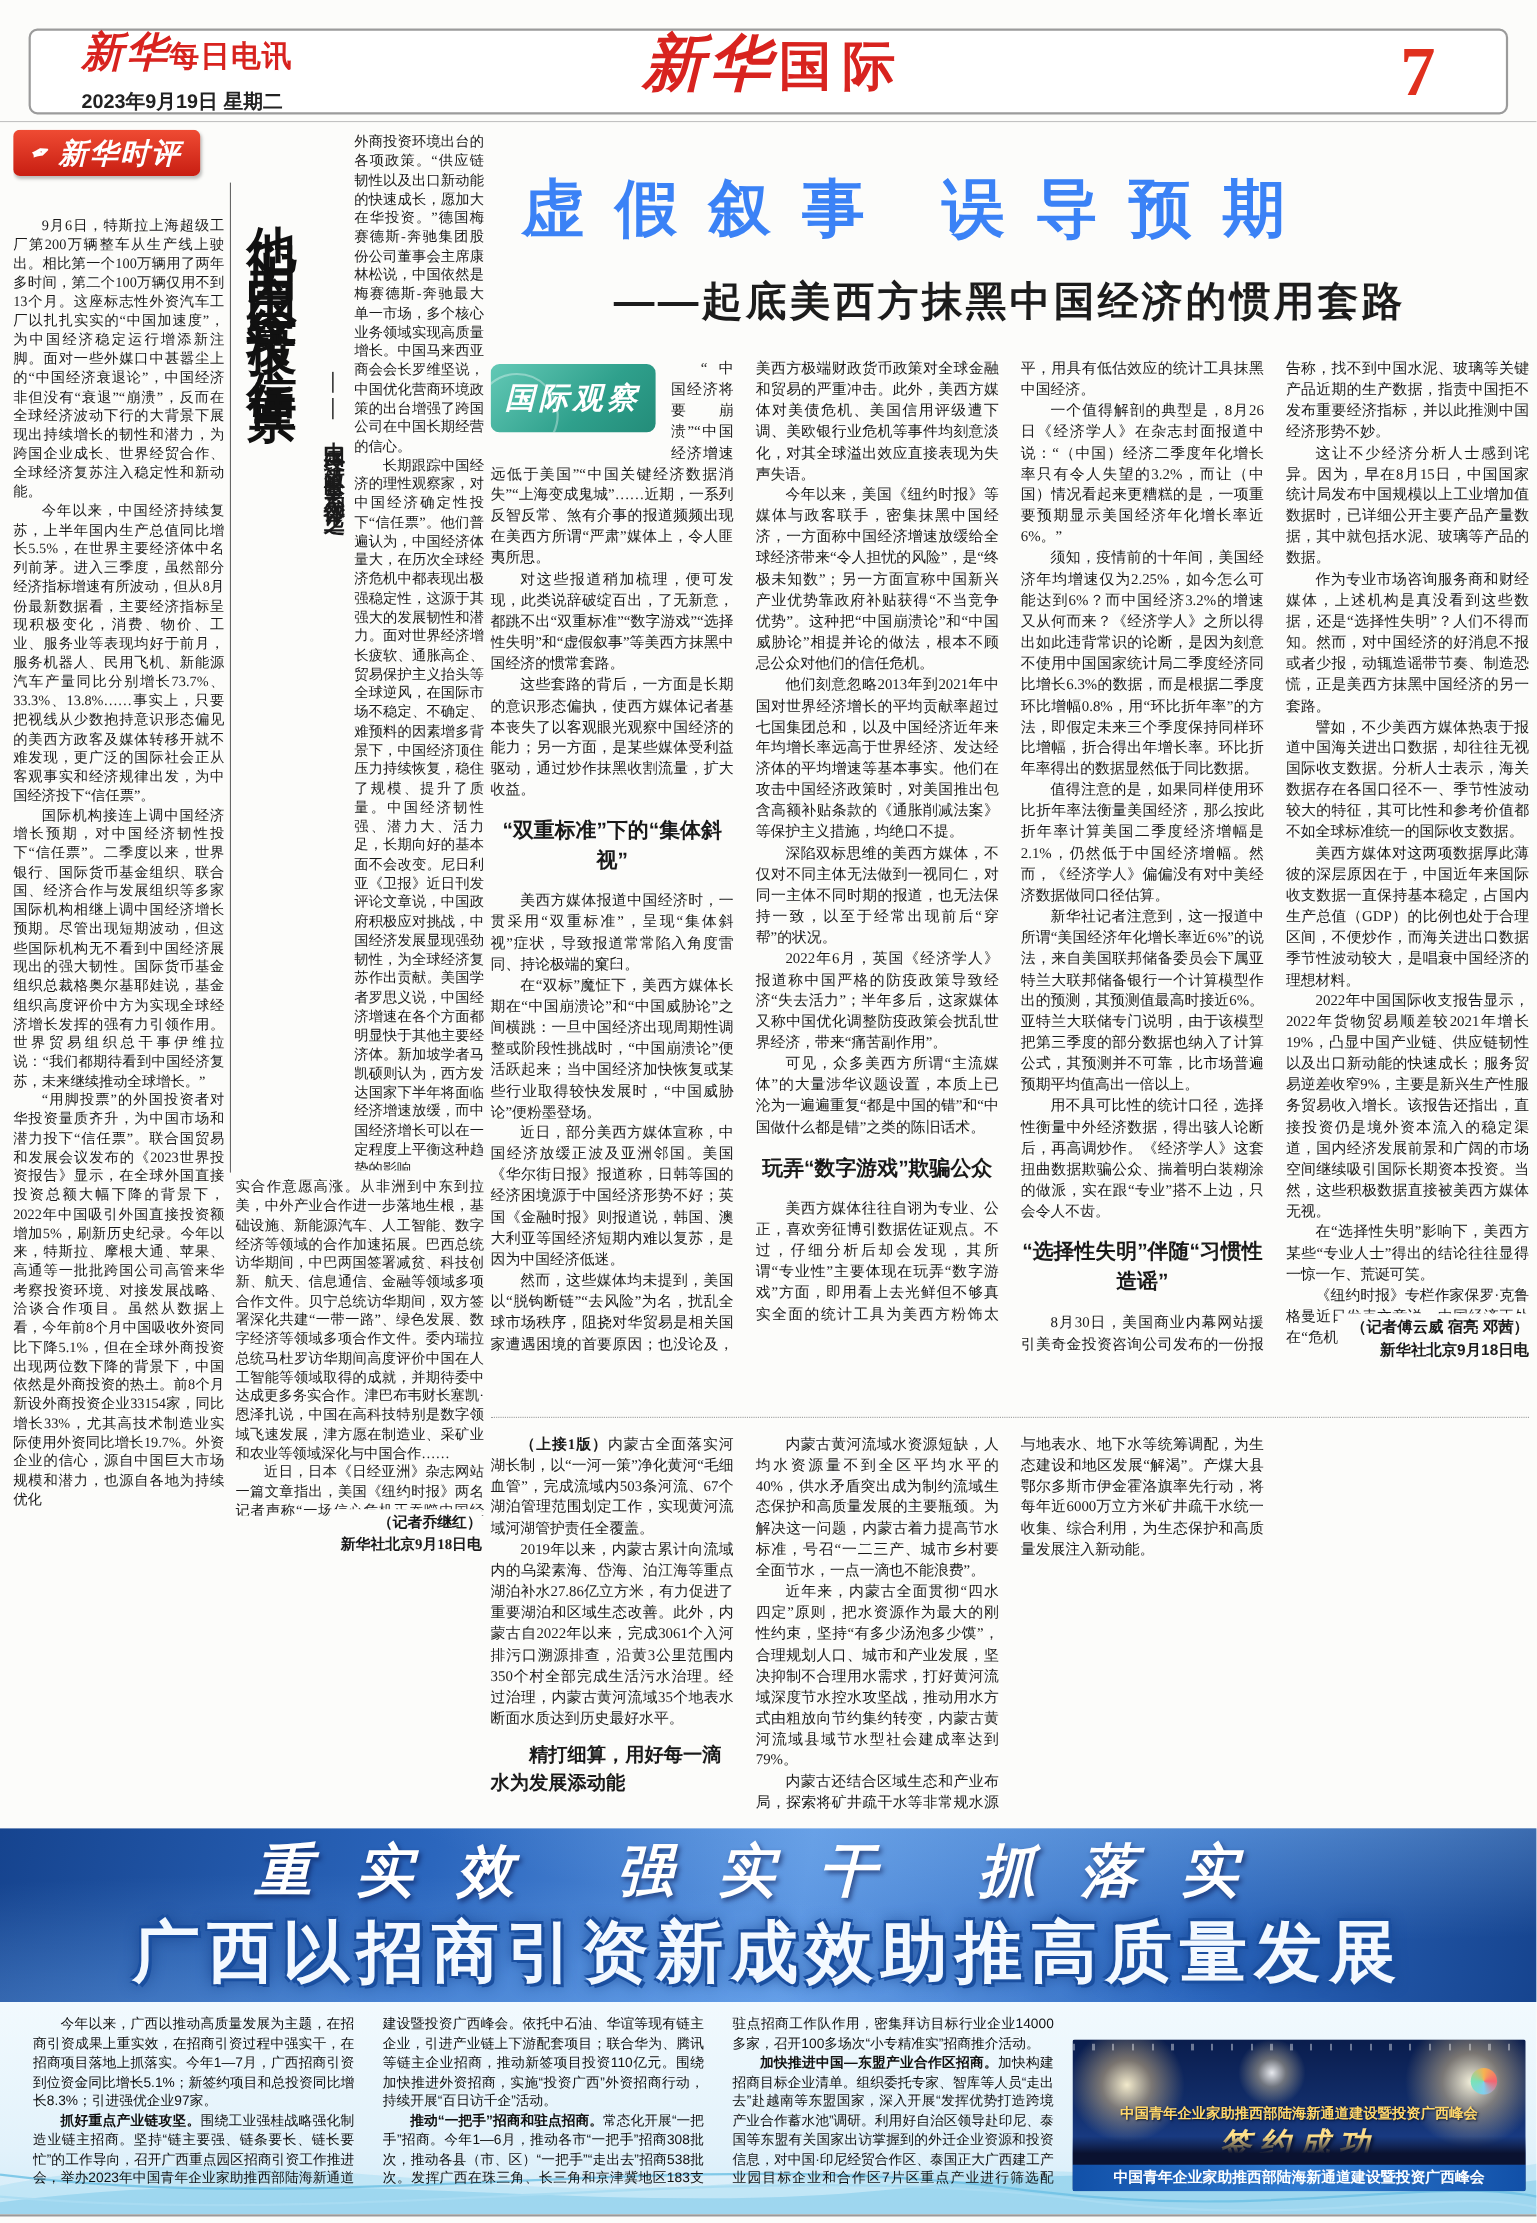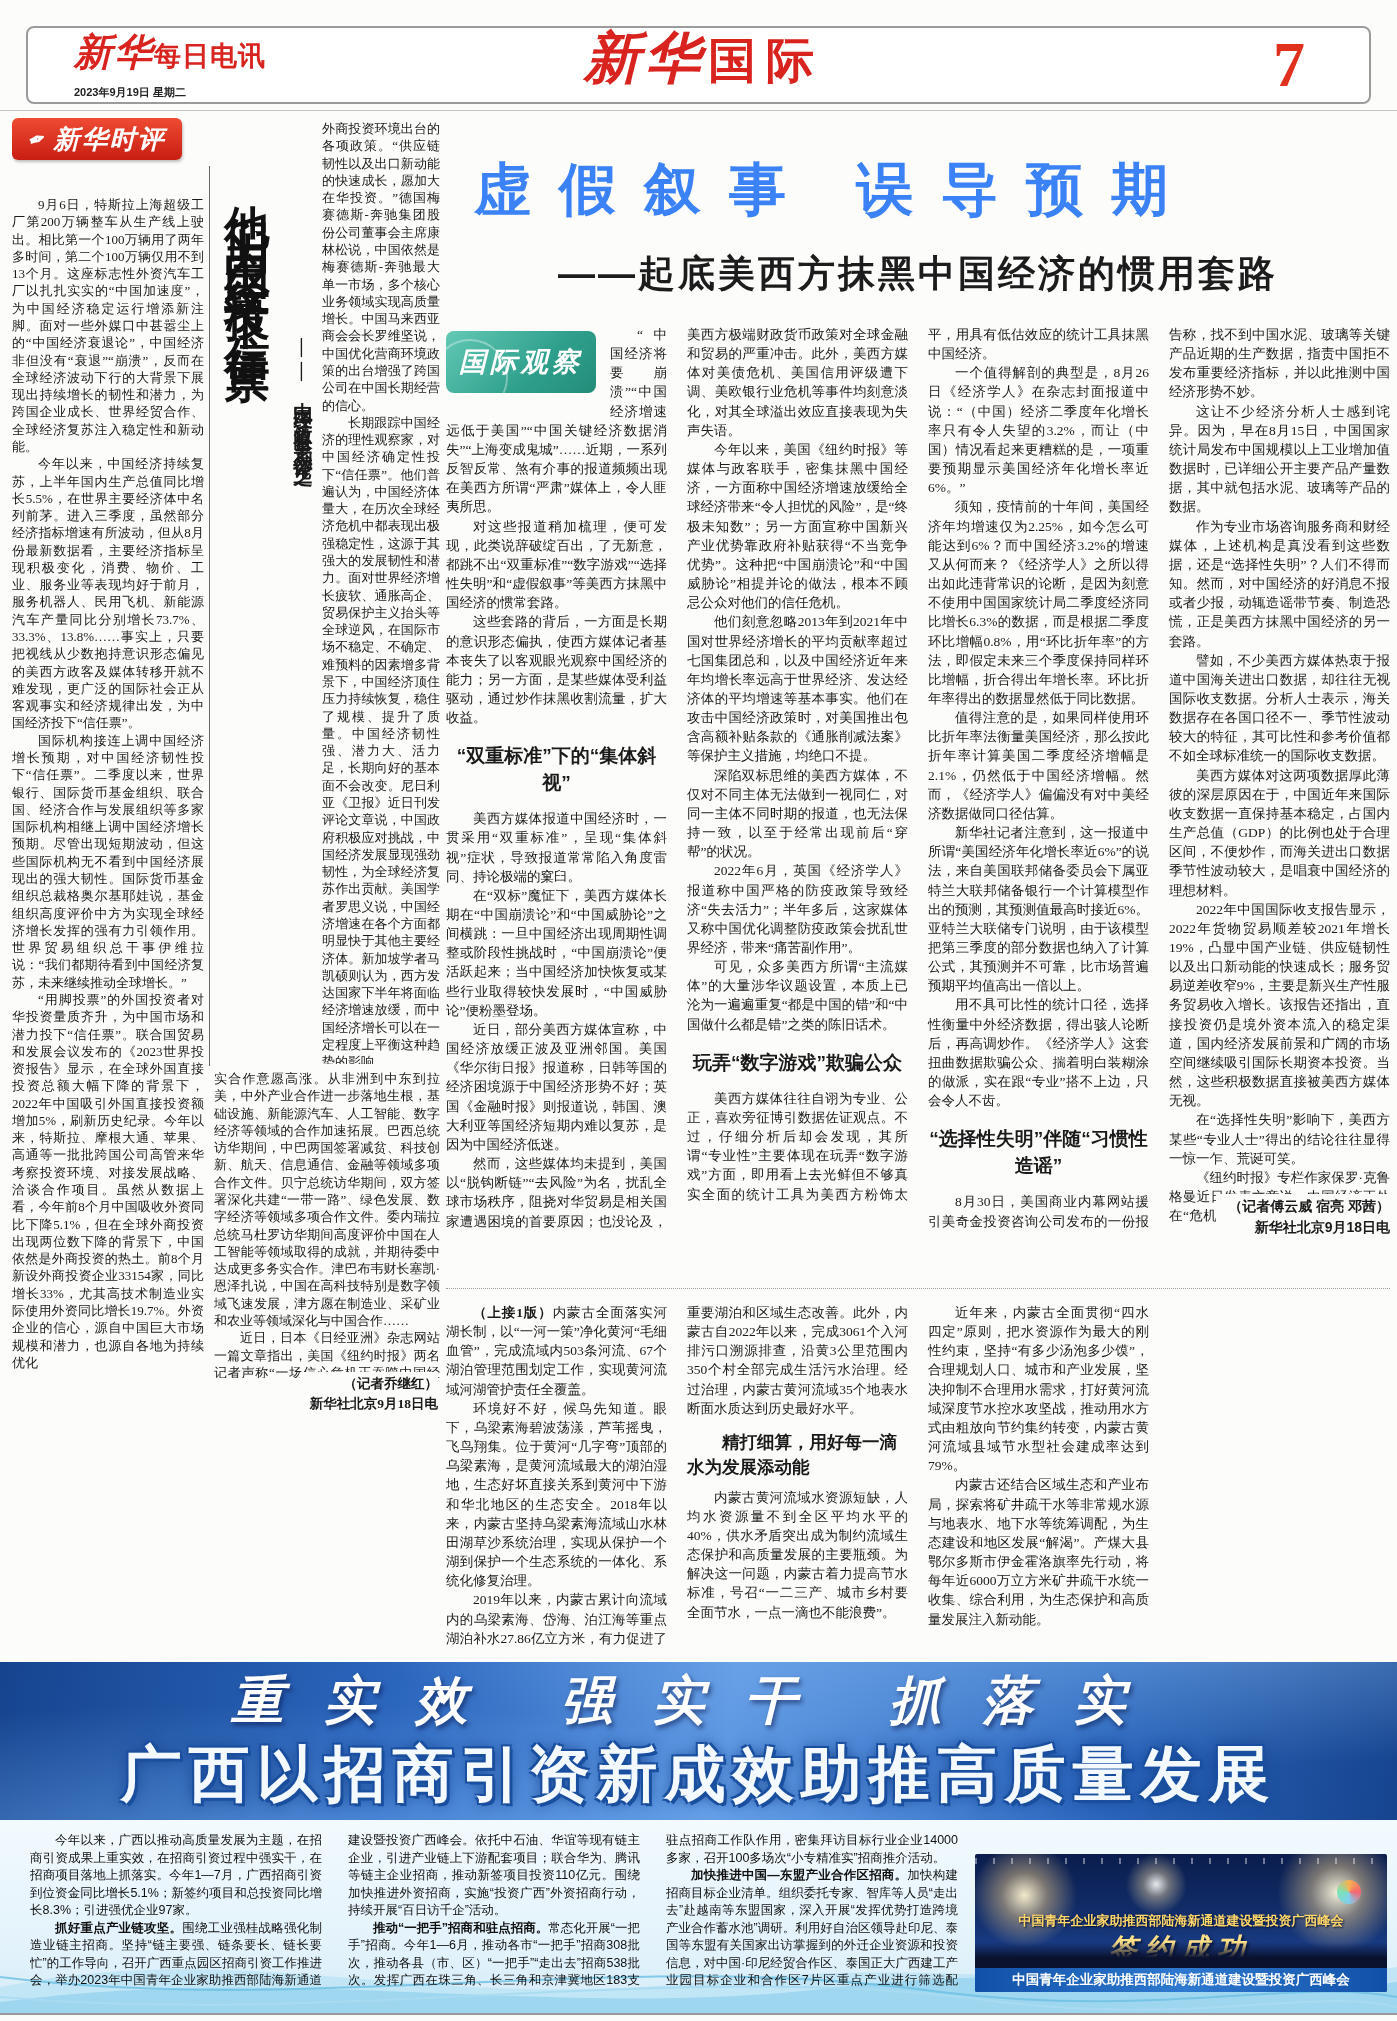--- a/index.html
+++ b/index.html
@@ -11,21 +11,21 @@
   
   .page-header{
     position:absolute;left:26px;top:26px;width:1341px;height:74px;
     border:2px solid #9b9b9b;border-radius:8px;
     display:flex;align-items:center;justify-content:space-between;
     background:#fff;
   }
   .masthead{margin-left:46px;line-height:1;}
   .masthead .script{font-size:38px;font-weight:bold;font-style:italic;color:#d8231f;letter-spacing:2px;}
   .masthead .rest{font-size:27px;font-weight:bold;color:#d8231f;letter-spacing:1px;}
-  .masthead .date{font-size:11px;color:#222;margin-top:16px;font-family:"Liberation Sans",sans-serif;font-weight:bold;}
+  .masthead .date{font-size:18px;color:#222;margin-top:16px;font-family:"Liberation Sans",sans-serif;font-weight:bold;}
   .section-title{position:absolute;left:0;right:0;text-align:center;line-height:74px;pointer-events:none;padding-left:11px;}
   .section-title .script{font-size:56px;font-weight:bold;font-style:italic;color:#d8231f;letter-spacing:4px;}
   .section-title .rest{font-size:48px;font-weight:bold;color:#d8231f;letter-spacing:10px;}
   .page-number{margin-right:64px;font-size:64px;font-weight:bold;color:#e0301e;}
   .header-rule{position:absolute;left:0;top:110px;width:1397px;border-top:1px solid #c2c2c2;}
   .bottom-rule{position:absolute;left:0;top:2013px;width:1397px;border-top:2px solid #9a9a9a;}
 
   
   .commentary{position:absolute;left:12px;top:118px;width:428px;height:1304px;}
   .badge-shiping{
@@ -233,21 +233,20 @@
     <span><p>“中国经济将要崩溃”“中国经济增速远低于美国”“中国关键经济数据消失”“上海变成鬼城”……近期，一系列反智反常、煞有介事的报道频频出现在美西方所谓“严肃”媒体上，令人匪夷所思。</p><p>对这些报道稍加梳理，便可发现，此类说辞破绽百出，了无新意，都跳不出“双重标准”“数字游戏”“选择性失明”和“虚假叙事”等美西方抹黑中国经济的惯常套路。</p><p>这些套路的背后，一方面是长期的意识形态偏执，使西方媒体记者基本丧失了以客观眼光观察中国经济的能力；另一方面，是某些媒体受利益驱动，通过炒作抹黑收割流量，扩大收益。</p><div class="blk-h">“双重标准”下的“集体斜视”</div><p>美西方媒体报道中国经济时，一贯采用“双重标准”，呈现“集体斜视”症状，导致报道常常陷入角度雷同、持论极端的窠臼。</p><p>在“双标”魔怔下，美西方媒体长期在“中国崩溃论”和“中国威胁论”之间横跳：一旦中国经济出现周期性调整或阶段性挑战时，“中国崩溃论”便活跃起来；当中国经济加快恢复或某些行业取得较快发展时，“中国威胁论”便粉墨登场。</p><p>近日，部分美西方媒体宣称，中国经济放缓正波及亚洲邻国。美国《华尔街日报》报道称，日韩等国的经济困境源于中国经济形势不好；英国《金融时报》则报道说，韩国、澳大利亚等国经济短期内难以复苏，是因为中国经济低迷。</p><p>然而，这些媒体均未提到，美国以“脱钩断链”“去风险”为名，扰乱全球市场秩序，阻挠对华贸易是相关国家遭遇困境的首要原因；也没论及，美西方极端财政货币政策对全球金融和贸易的严重冲击。此外，美西方媒体对美债危机、美国信用评级遭下调、美欧银行业危机等事件均刻意淡化，对其全球溢出效应直接表现为失声失语。</p><p>今年以来，美国《纽约时报》等媒体与政客联手，密集抹黑中国经济，一方面称中国经济增速放缓给全球经济带来“令人担忧的风险”，是“终极未知数”；另一方面宣称中国新兴产业优势靠政府补贴获得“不当竞争优势”。这种把“中国崩溃论”和“中国威胁论”相提并论的做法，根本不顾忌公众对他们的信任危机。</p><p>他们刻意忽略2013年到2021年中国对世界经济增长的平均贡献率超过七国集团总和，以及中国经济近年来年均增长率远高于世界经济、发达经济体的平均增速等基本事实。他们在攻击中国经济政策时，对美国推出包含高额补贴条款的《通胀削减法案》等保护主义措施，均绝口不提。</p><p>深陷双标思维的美西方媒体，不仅对不同主体无法做到一视同仁，对同一主体不同时期的报道，也无法保持一致，以至于经常出现前后“穿帮”的状况。</p><p>2022年6月，英国《经济学人》报道称中国严格的防疫政策导致经济“失去活力”；半年多后，这家媒体又称中国优化调整防疫政策会扰乱世界经济，带来“痛苦副作用”。</p><p>可见，众多美西方所谓“主流媒体”的大量涉华议题设置，本质上已沦为一遍遍重复“都是中国的错”和“中国做什么都是错”之类的陈旧话术。</p><div class="blk-h">玩弄“数字游戏”欺骗公众</div><p>美西方媒体往往自诩为专业、公正，喜欢旁征博引数据佐证观点。不过，仔细分析后却会发现，其所谓“专业性”主要体现在玩弄“数字游戏”方面，即用看上去光鲜但不够真实全面的统计工具为美西方粉饰太平，用具有低估效应的统计工具抹黑中国经济。</p><p>一个值得解剖的典型是，8月26日《经济学人》在杂志封面报道中说：“（中国）经济二季度年化增长率只有令人失望的3.2%，而让（中国）情况看起来更糟糕的是，一项重要预期显示美国经济年化增长率近6%。”</p><p>须知，疫情前的十年间，美国经济年均增速仅为2.25%，如今怎么可能达到6%？而中国经济3.2%的增速又从何而来？《经济学人》之所以得出如此违背常识的论断，是因为刻意不使用中国国家统计局二季度经济同比增长6.3%的数据，而是根据二季度环比增幅0.8%，用“环比折年率”的方法，即假定未来三个季度保持同样环比增幅，折合得出年增长率。环比折年率得出的数据显然低于同比数据。</p><p>值得注意的是，如果同样使用环比折年率法衡量美国经济，那么按此折年率计算美国二季度经济增幅是2.1%，仍然低于中国经济增幅。然而，《经济学人》偏偏没有对中美经济数据做同口径估算。</p><p>新华社记者注意到，这一报道中所谓“美国经济年化增长率近6%”的说法，来自美国联邦储备委员会下属亚特兰大联邦储备银行一个计算模型作出的预测，其预测值最高时接近6%。亚特兰大联储专门说明，由于该模型把第三季度的部分数据也纳入了计算公式，其预测并不可靠，比市场普遍预期平均值高出一倍以上。</p><p>用不具可比性的统计口径，选择性衡量中外经济数据，得出骇人论断后，再高调炒作。《经济学人》这套扭曲数据欺骗公众、揣着明白装糊涂的做派，实在跟“专业”搭不上边，只会令人不齿。</p><div class="blk-h">“选择性失明”伴随“习惯性造谣”</div><p>8月30日，美国商业内幕网站援引美奇金投资咨询公司发布的一份报告称，找不到中国水泥、玻璃等关键产品近期的生产数据，指责中国拒不发布重要经济指标，并以此推测中国经济形势不妙。</p><p>这让不少经济分析人士感到诧异。因为，早在8月15日，中国国家统计局发布中国规模以上工业增加值数据时，已详细公开主要产品产量数据，其中就包括水泥、玻璃等产品的数据。</p><p>作为专业市场咨询服务商和财经媒体，上述机构是真没看到这些数据，还是“选择性失明”？人们不得而知。然而，对中国经济的好消息不报或者少报，动辄造谣带节奏、制造恐慌，正是美西方抹黑中国经济的另一套路。</p><p>譬如，不少美西方媒体热衷于报道中国海关进出口数据，却往往无视国际收支数据。分析人士表示，海关数据存在各国口径不一、季节性波动较大的特征，其可比性和参考价值都不如全球标准统一的国际收支数据。</p><p>美西方媒体对这两项数据厚此薄彼的深层原因在于，中国近年来国际收支数据一直保持基本稳定，占国内生产总值（GDP）的比例也处于合理区间，不便炒作，而海关进出口数据季节性波动较大，是唱衰中国经济的理想材料。</p><p>2022年中国国际收支报告显示，2022年货物贸易顺差较2021年增长19%，凸显中国产业链、供应链韧性以及出口新动能的快速成长；服务贸易逆差收窄9%，主要是新兴生产性服务贸易收入增长。该报告还指出，直接投资仍是境外资本流入的稳定渠道，国内经济发展前景和广阔的市场空间继续吸引国际长期资本投资。当然，这些积极数据直接被美西方媒体无视。</p><p>在“选择性失明”影响下，美西方某些“专业人士”得出的结论往往显得一惊一乍、荒诞可笑。</p><p>《纽约时报》专栏作家保罗·克鲁格曼近日发表文章说，中国经济正处在“危机的边缘”。事实上，他十多年来反复撰文预言中国经济即将崩溃。只是中国经济不仅没有崩溃，反而持续向好发展。</p></span>
     <div class="a-byline">
       <div>（记者傅云威 宿亮 邓茜）</div>
       <div>新华社北京9月18日电</div>
     </div>
   </div>
 </div>
 
 <div class="continuation">
     <p><b>（上接1版）</b>内蒙古全面落实河湖长制，以“一河一策”净化黄河“毛细血管”，完成流域内503条河流、67个湖泊管理范围划定工作，实现黄河流域河湖管护责任全覆盖。</p>
-    <p>环境好不好，候鸟先知道。眼下，乌梁素海碧波荡漾，芦苇摇曳，飞鸟翔集。位于黄河“几字弯”顶部的乌梁素海，是黄河流域最大的湖泊湿地，生态好坏直接关系到黄河中下游和华北地区的生态安全。2018年以来，内蒙古坚持乌梁素海流域山水林田湖草沙系统治理，实现从保护一个湖到保护一个生态系统的一体化、系统化修复治理。</p>
     <p>2019年以来，内蒙古累计向流域内的乌梁素海、岱海、泊江海等重点湖泊补水27.86亿立方米，有力促进了重要湖泊和区域生态改善。此外，内蒙古自2022年以来，完成3061个入河排污口溯源排查，沿黄3公里范围内350个村全部完成生活污水治理。经过治理，内蒙古黄河流域35个地表水断面水质达到历史最好水平。</p>
     <div class="blk-h">精打细算，用好每一滴水为发展添动能</div>
     <p>内蒙古黄河流域水资源短缺，人均水资源量不到全区平均水平的40%，供水矛盾突出成为制约流域生态保护和高质量发展的主要瓶颈。为解决这一问题，内蒙古着力提高节水标准，号召“一二三产、城市乡村要全面节水，一点一滴也不能浪费”。</p>
     <p>近年来，内蒙古全面贯彻“四水四定”原则，把水资源作为最大的刚性约束，坚持“有多少汤泡多少馍”，合理规划人口、城市和产业发展，坚决抑制不合理用水需求，打好黄河流域深度节水控水攻坚战，推动用水方式由粗放向节约集约转变，内蒙古黄河流域县域节水型社会建成率达到79%。</p>
     <p>内蒙古还结合区域生态和产业布局，探索将矿井疏干水等非常规水源与地表水、地下水等统筹调配，为生态建设和地区发展“解渴”。产煤大县鄂尔多斯市伊金霍洛旗率先行动，将每年近6000万立方米矿井疏干水统一收集、综合利用，为生态保护和高质量发展注入新动能。</p>
   </div>
 
 <div class="ad">
   <div class="ad-band"></div>
   <div class="ad-slogan">重实效 强实干 抓落实</div>

